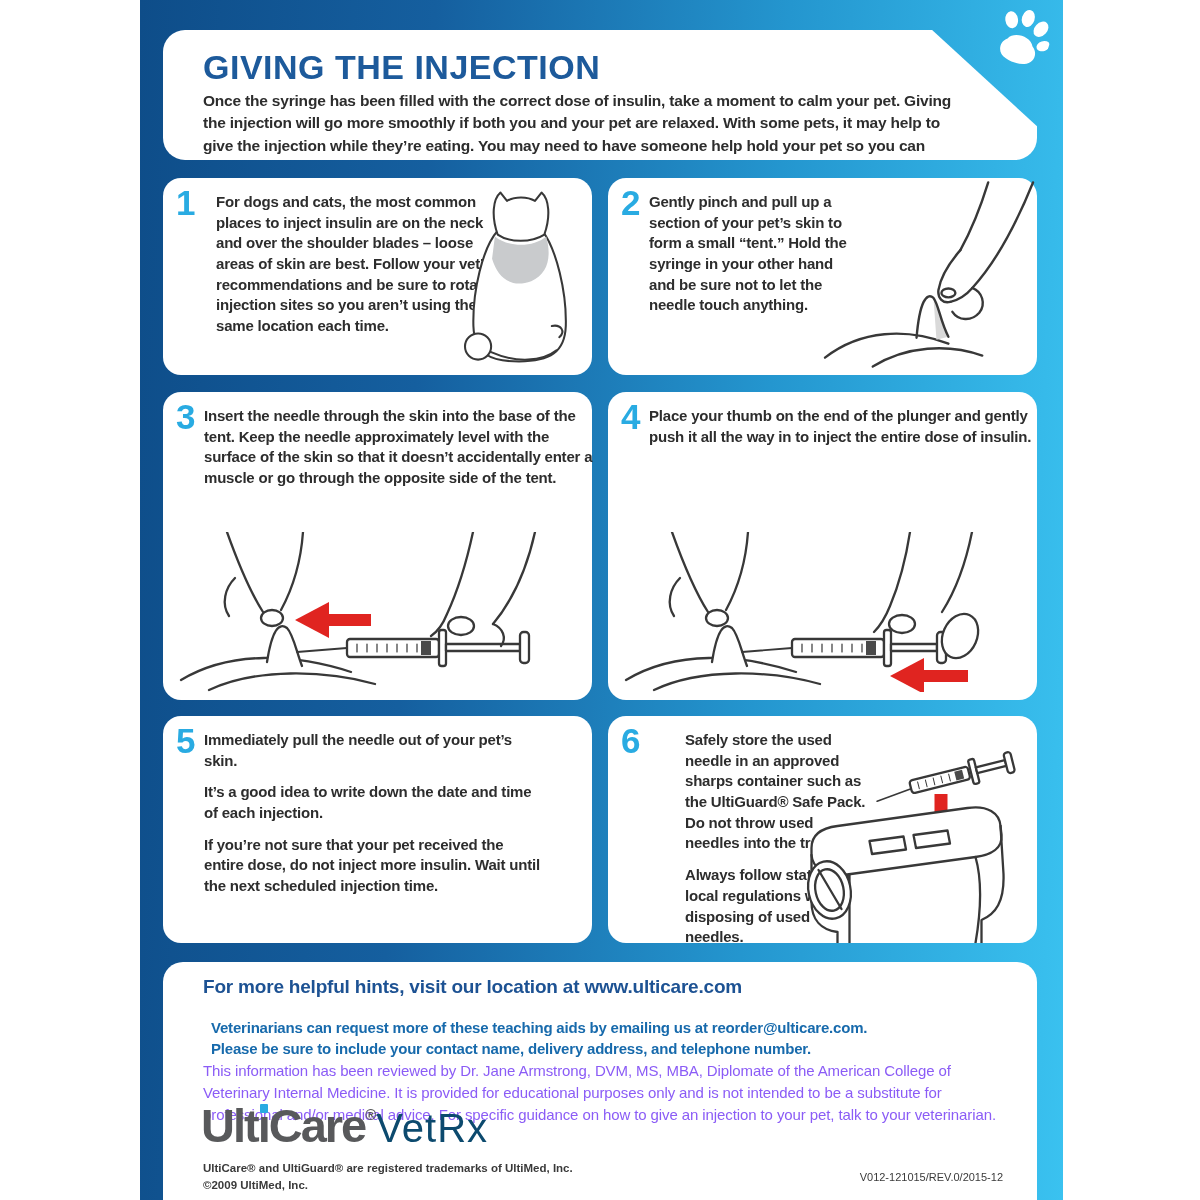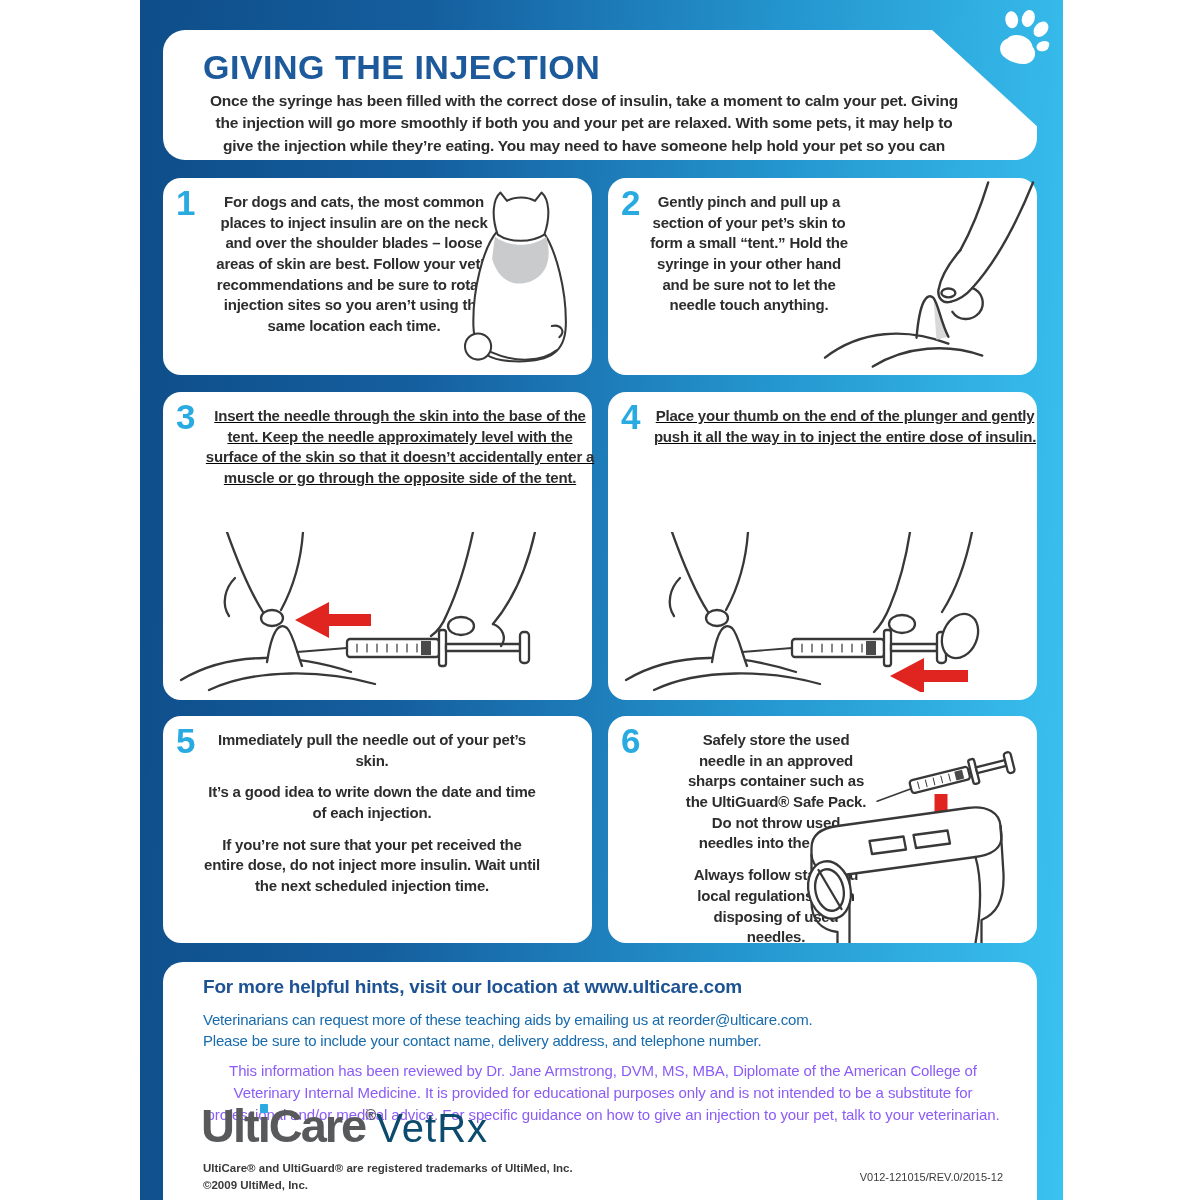--- a/index.html
+++ b/index.html
@@ -1,17 +1,17 @@
 <!DOCTYPE html>
 <html><head>
 <meta charset="utf-8">
 <style>
   html,body{margin:0;padding:0;background:#ffffff;}
   body{font-family:"Liberation Sans", sans-serif; -webkit-font-smoothing:antialiased;}
-  .canvas{position:relative;width:1200px;height:1200px;background:#ffffff;overflow:hidden;text-align:center;}
+  .canvas{position:relative;width:1200px;height:1200px;background:#ffffff;overflow:hidden;}
   .page{position:absolute;left:140px;top:0;width:923px;height:1200px;
         background:linear-gradient(93deg,#0e4d89 0%,#155f9f 30%,#2496cf 66%,#3ac2f0 100%);}
   .panel{position:absolute;background:#ffffff;border-radius:18px;}
   .p-header{left:23px;top:30px;width:874px;height:130px;border-radius:22px;
             clip-path:polygon(0 0,88% 0,100% 74%,100% 100%,0 100%);}
   .p-s1{left:23px;top:178px;width:429px;height:197px;}
   .p-s2{left:468px;top:178px;width:429px;height:197px;}
   .p-s3{left:23px;top:392px;width:429px;height:308px;}
   .p-s4{left:468px;top:392px;width:429px;height:308px;}
   .p-s5{left:23px;top:716px;width:429px;height:227px;}
@@ -21,33 +21,33 @@
   .title{position:absolute;left:40px;top:18px;margin:0;font-size:34px;font-weight:700;
          color:#1d5a9b;letter-spacing:0.5px;}
   .intro{position:absolute;left:40px;top:60px;width:762px;margin:0;font-size:15.5px;
          font-weight:700;line-height:1.45;color:#2d2d2d;letter-spacing:-0.2px;}
 
   .step-num{position:absolute;left:13px;top:7px;font-size:35px;font-weight:700;
             color:#29abe2;line-height:1;}
   .step-body{position:absolute;left:41px;top:14px;}
   .step-body p{margin:0 0 11px 0;font-size:15px;font-weight:700;line-height:1.38;
                color:#2d2d2d;letter-spacing:-0.2px;}
-  .w1{width:276px;margin-left:12px;} .w2{width:200px;} .w3{width:392px;text-decoration:underline;} .w5{width:336px;} .w6{width:182px;margin-left:36px;}
+  .w1{width:276px;margin-left:12px;} .w2{width:200px;} .w3{width:392px;} .w5{width:336px;} .w6{width:182px;margin-left:36px;}
 
   .illus{position:absolute;}
   .illus-cat{right:8px;top:8px;width:126px;height:182px;}
   .illus-pinch{right:2px;top:2px;width:214px;height:190px;}
   .illus-inject{left:12px;bottom:8px;width:405px;height:160px;}
   .illus-sharps{right:4px;bottom:0;width:250px;height:205px;}
 
   .paw{position:absolute;left:852px;top:8px;width:58px;height:60px;transform:rotate(18deg);}
 
   .f-heading{position:absolute;left:40px;top:14px;margin:0;font-size:19px;font-weight:700;
              color:#1d5293;letter-spacing:-0.2px;}
-  .f-blue{position:absolute;left:40px;margin:0;font-size:15px;font-weight:400;color:#176aac;
+  .f-blue{position:absolute;left:40px;margin:8px;font-size:15px;font-weight:700;color:#176aac;
           letter-spacing:-0.2px;line-height:1.4;}
   .f-blue.l1{top:47px;} .f-blue.l2{top:68px;}
   .f-disclaimer{position:absolute;left:40px;top:98px;width:800px;margin:0;font-size:15px;
                 font-weight:400;line-height:1.45;color:#8b5cf6;letter-spacing:-0.1px;}
   .logo{position:absolute;left:38px;top:136px;white-space:nowrap;}
   .logo-ulticare{font-size:47px;font-weight:700;color:#58595b;letter-spacing:-2px;}
   .iwrap{position:relative;display:inline-block;}
   .idot{position:absolute;left:2px;top:6px;width:8px;height:9px;background:#29abe2;border-radius:1px;}
   .logo-reg{font-size:15px;font-weight:700;color:#58595b;vertical-align:22px;letter-spacing:0;}
   .logo-vetrx{font-size:40px;font-weight:400;color:#0c4a6e;letter-spacing:1px;}

